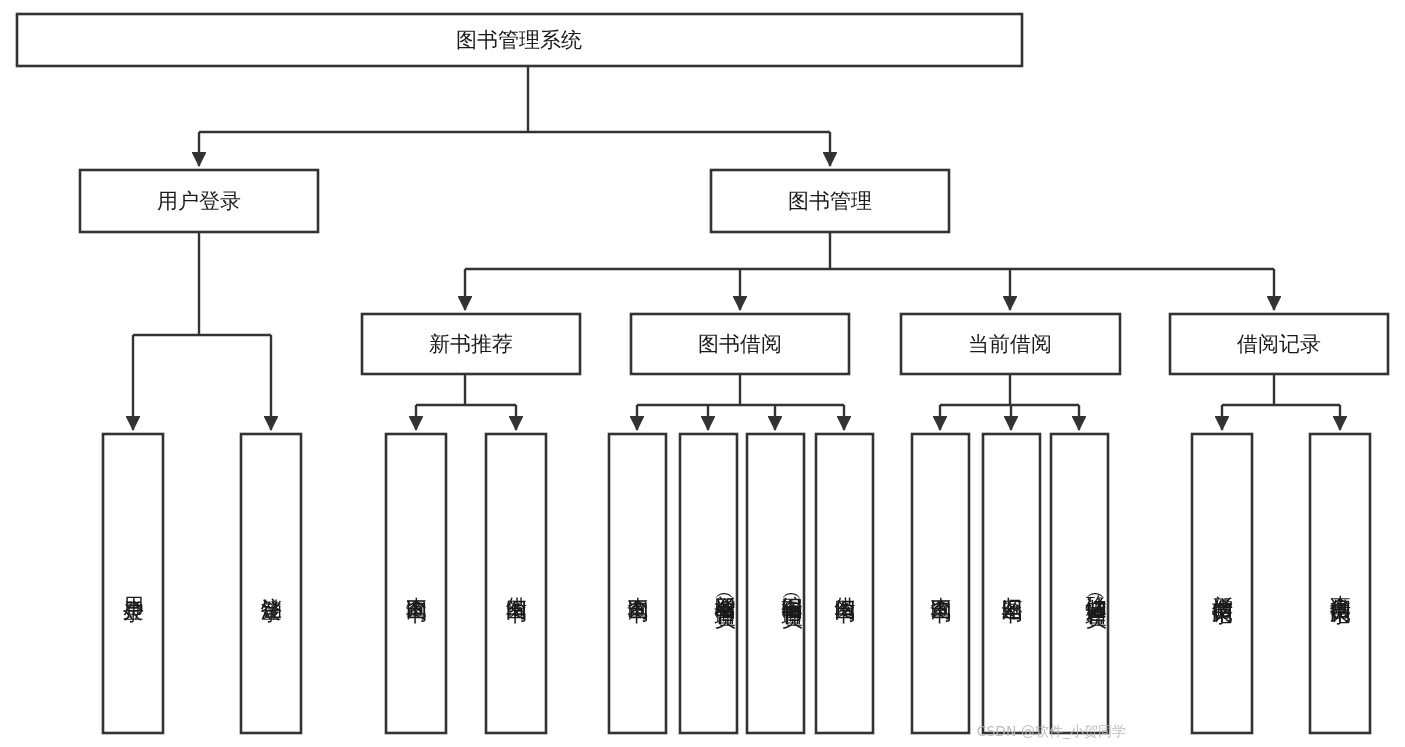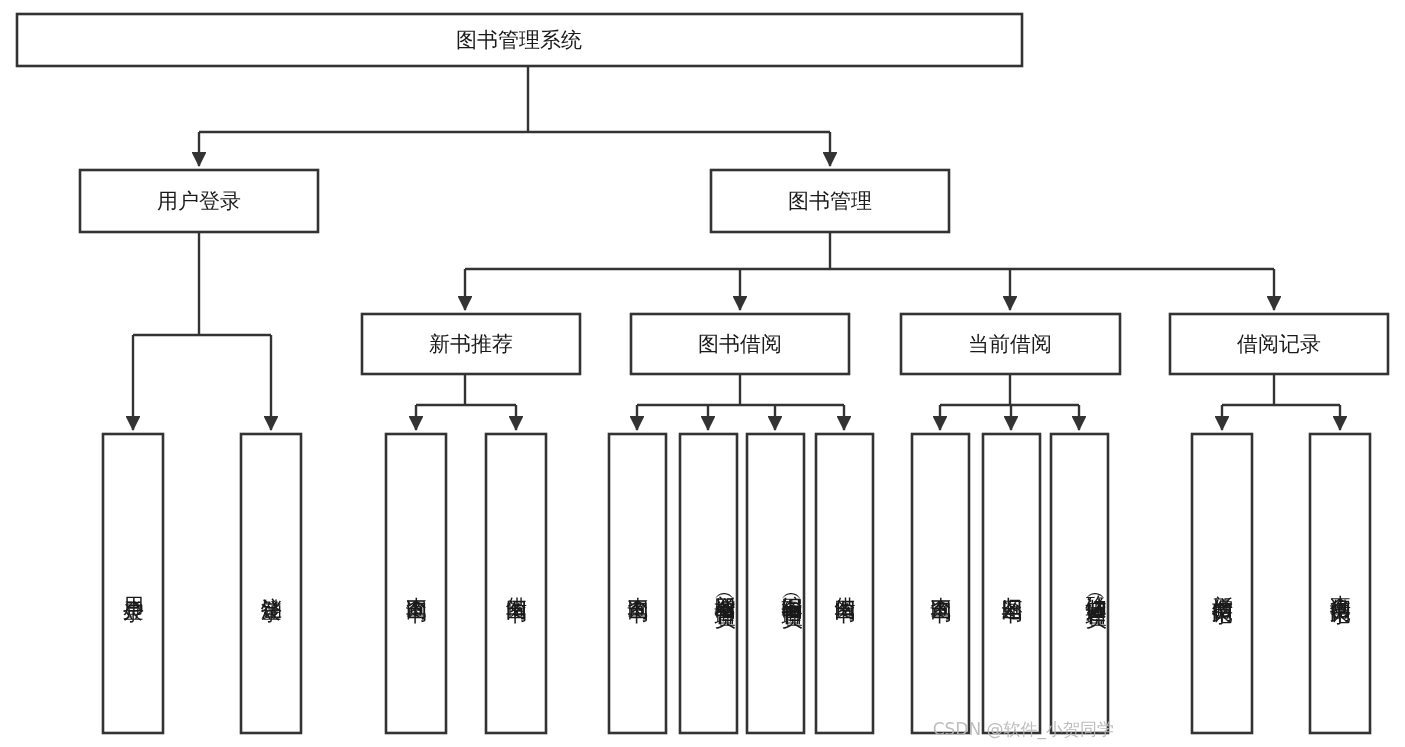--- a/index.html
+++ b/index.html
@@ -59,24 +59,24 @@
     letter-spacing: 2px;
     display: flex;
     align-items: center;
     justify-content: center;
     text-align: center;
     pointer-events: none;
     white-space: nowrap;
   }
   .watermark {
     position: absolute;
-    right: 12px;
+    right: 0;
     bottom: 6px;
     font-family: "DejaVu Sans", "Liberation Sans", sans-serif;
-    font-size: 17px;
+    font-size: 14px;
     color: #b8b8b8;
     opacity: 0.92;
     white-space: nowrap;
   }
 </style>
 </head>
 <body>
 
 <div id="diagram-root">
 

